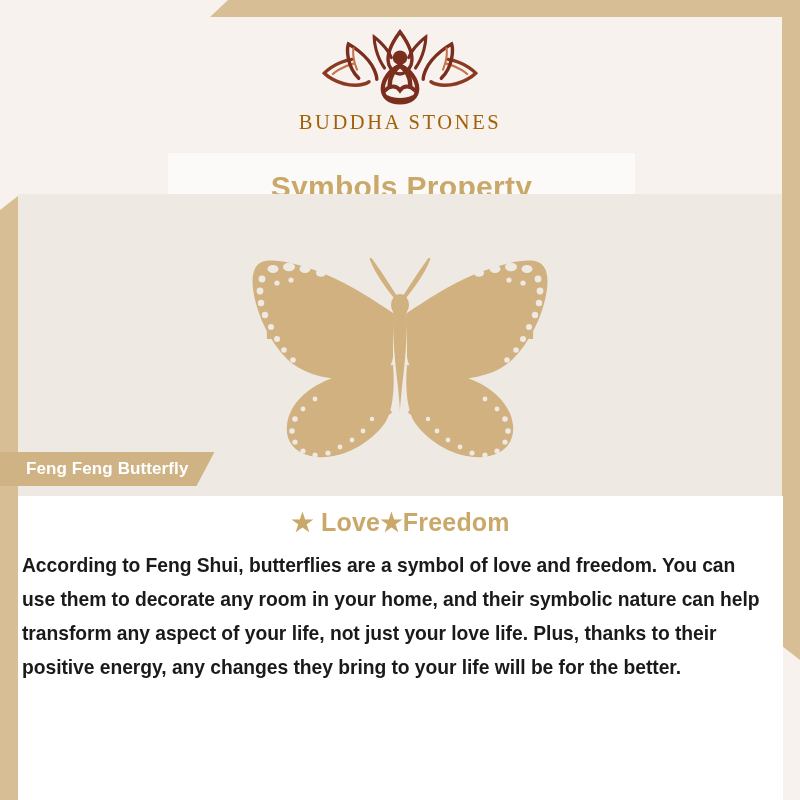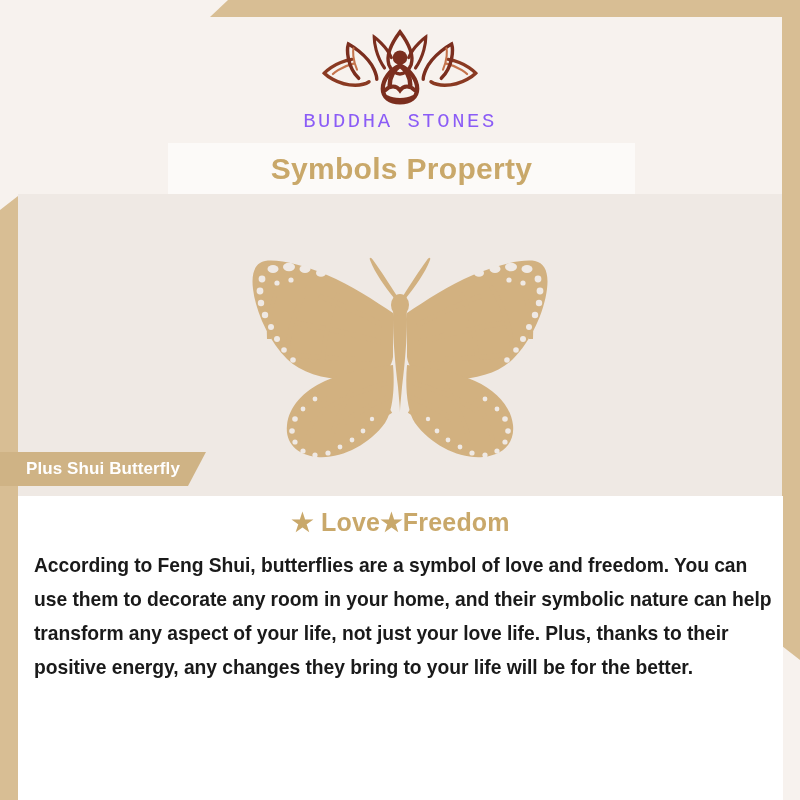--- a/index.html
+++ b/index.html
@@ -84,38 +84,38 @@
     justify-content: flex-start;
     padding-top: 8px;
     box-sizing: border-box;
   }
   .logo-mark {
     width: 172px;
     height: 86px;
     display: block;
   }
   .logo-wordmark {
-    font-family: Liberation Mono, monospace;
+    font-family: Liberation Serif, serif;
     font-size: 20.5px;
     letter-spacing: 2.6px;
-    color: #8b5cf6;
+    color: #a16207;
     line-height: 1;
     margin-top: 1px;
   }
 
   
   .title-banner {
     position: absolute;
     left: 150px;
-    top: 126px;
+    top: 136px;
     width: 467px;
     height: 51px;
     background: #FCFAF8;
     display: flex;
-    align-items: center;
+    align-items: flex-end;
     justify-content: center;
   }
   .title-text {
     font-size: 30px;
     font-weight: bold;
     color: #C9A86A;
     letter-spacing: 0.3px;
     white-space: nowrap;
   }
 
@@ -173,21 +173,21 @@
     text-align: center;
     font-size: 25px;
     font-weight: bold;
     color: #C9A86A;
     letter-spacing: 0.2px;
     white-space: nowrap;
   }
 
   .paragraph {
     margin: 0;
-    padding: 12px 10px 0 16px;
+    padding: 12px 10px 0 4px;
     font-size: 19.3px;
     font-weight: bold;
     line-height: 34px;
     color: #1A1A1A;
     text-align: left;
     letter-spacing: -0.05px;
   }
 </style>
 </head>
 <body>
@@ -401,21 +401,21 @@
             <circle cx="262" cy="162" r="2.4"></circle>
             <circle cx="250" cy="152" r="2.4"></circle>
           </g>
         </g>
       </svg>
     </div>
 
   </div>
 
   <div class="tag">
-    <span class="tag-text">Plus Shui Butterfly</span>
+    <span class="tag-text">Feng Feng Butterfly</span>
   </div>
 
   <div class="body-card">
     <div class="subhead">★ Love★Freedom</div>
     <p class="paragraph">According to Feng Shui, butterflies are a symbol of love and freedom. You can use them to decorate any room in your home, and their symbolic nature can help transform any aspect of your life, not just your love life. Plus, thanks to their positive energy, any changes they bring to your life will be for the better.</p>
   </div>
 
 </div>
 
 </body></html>

